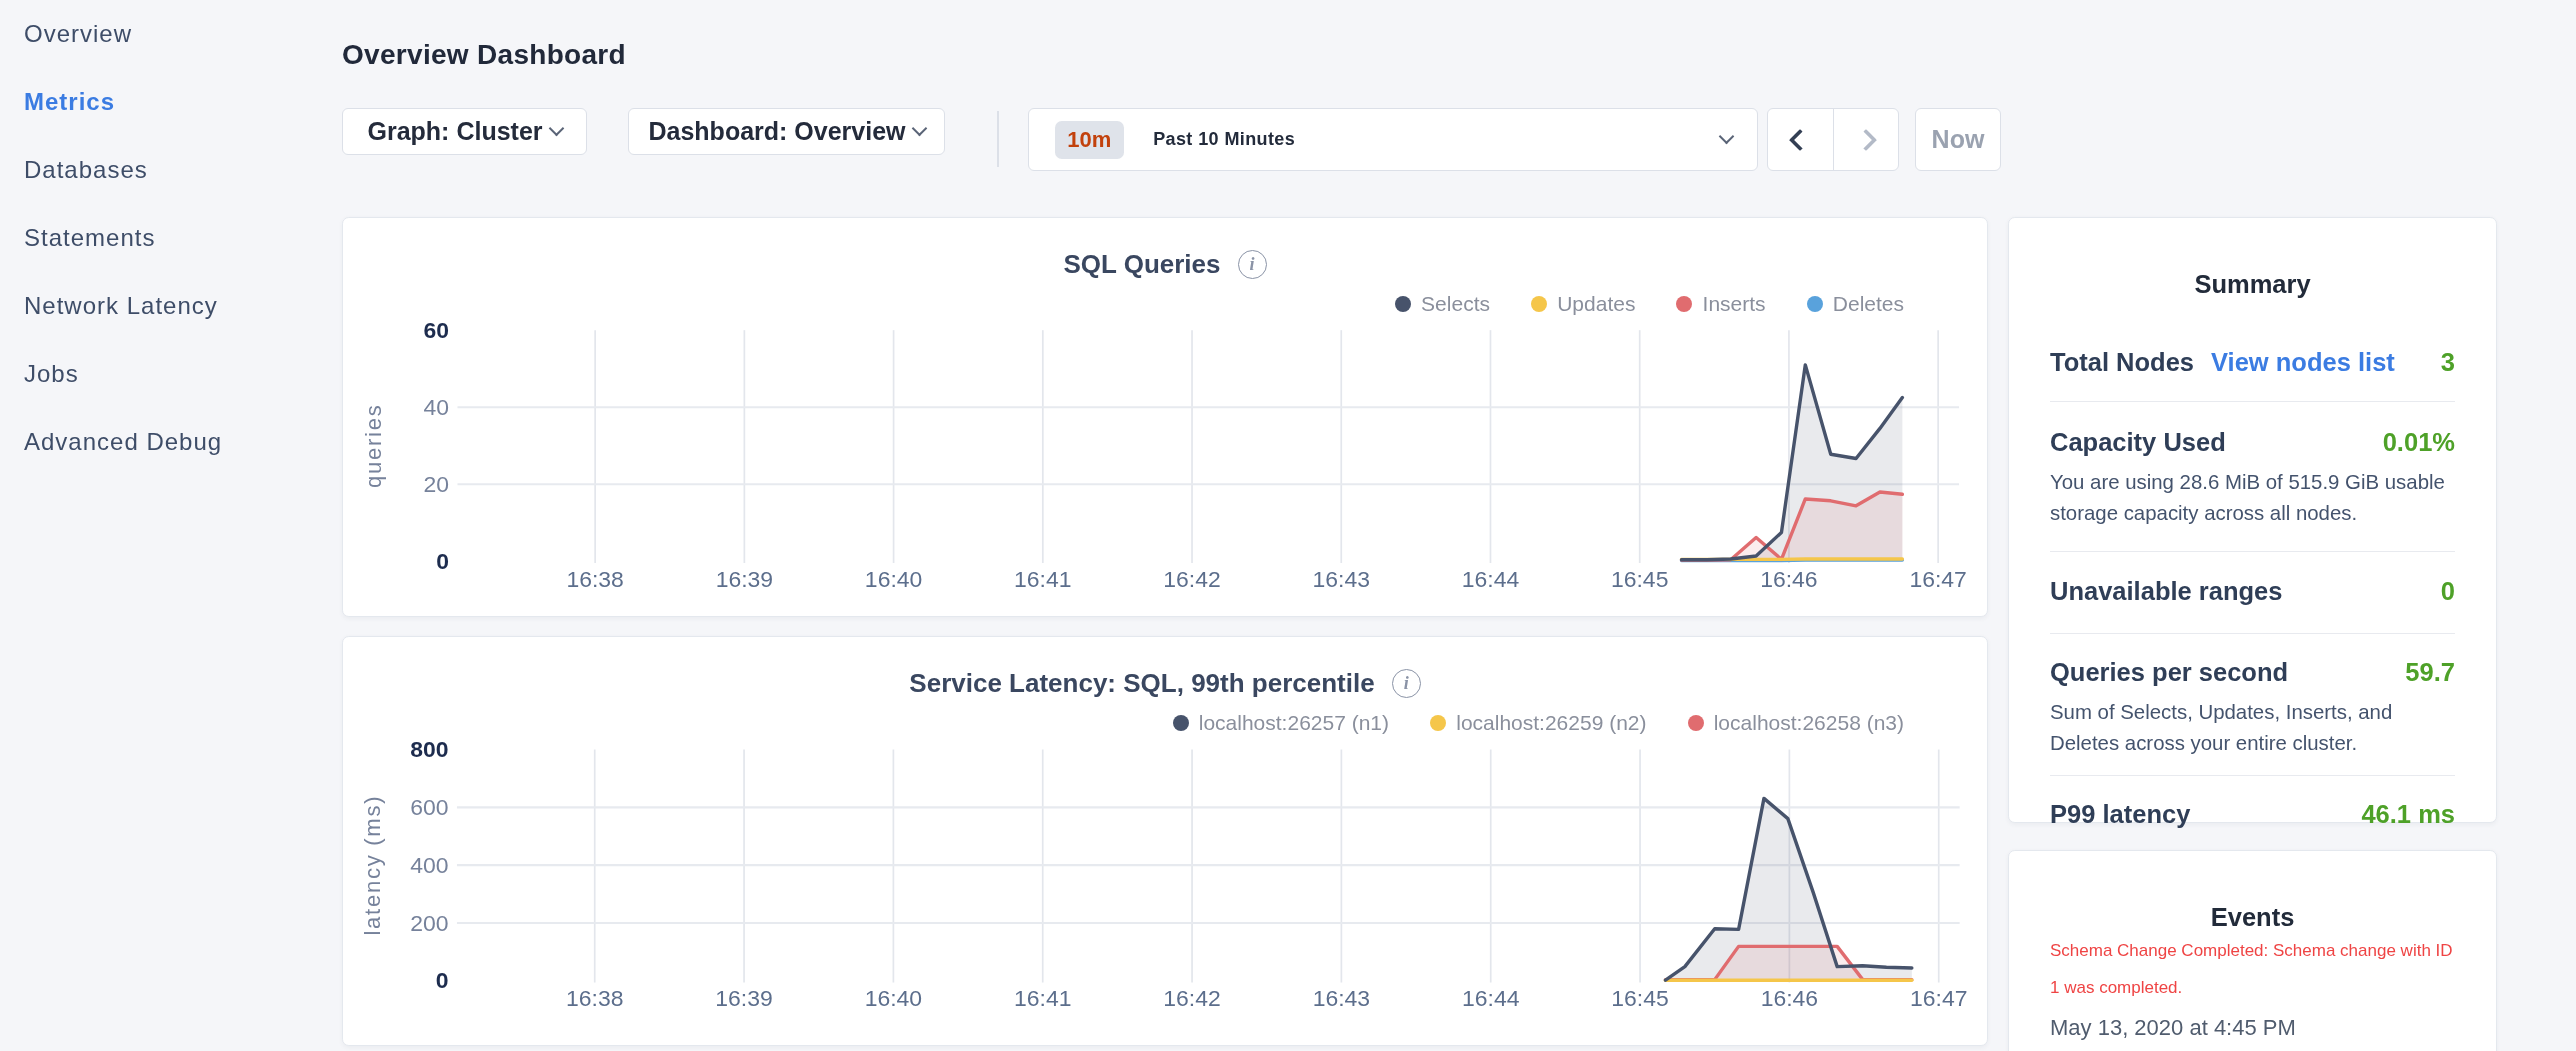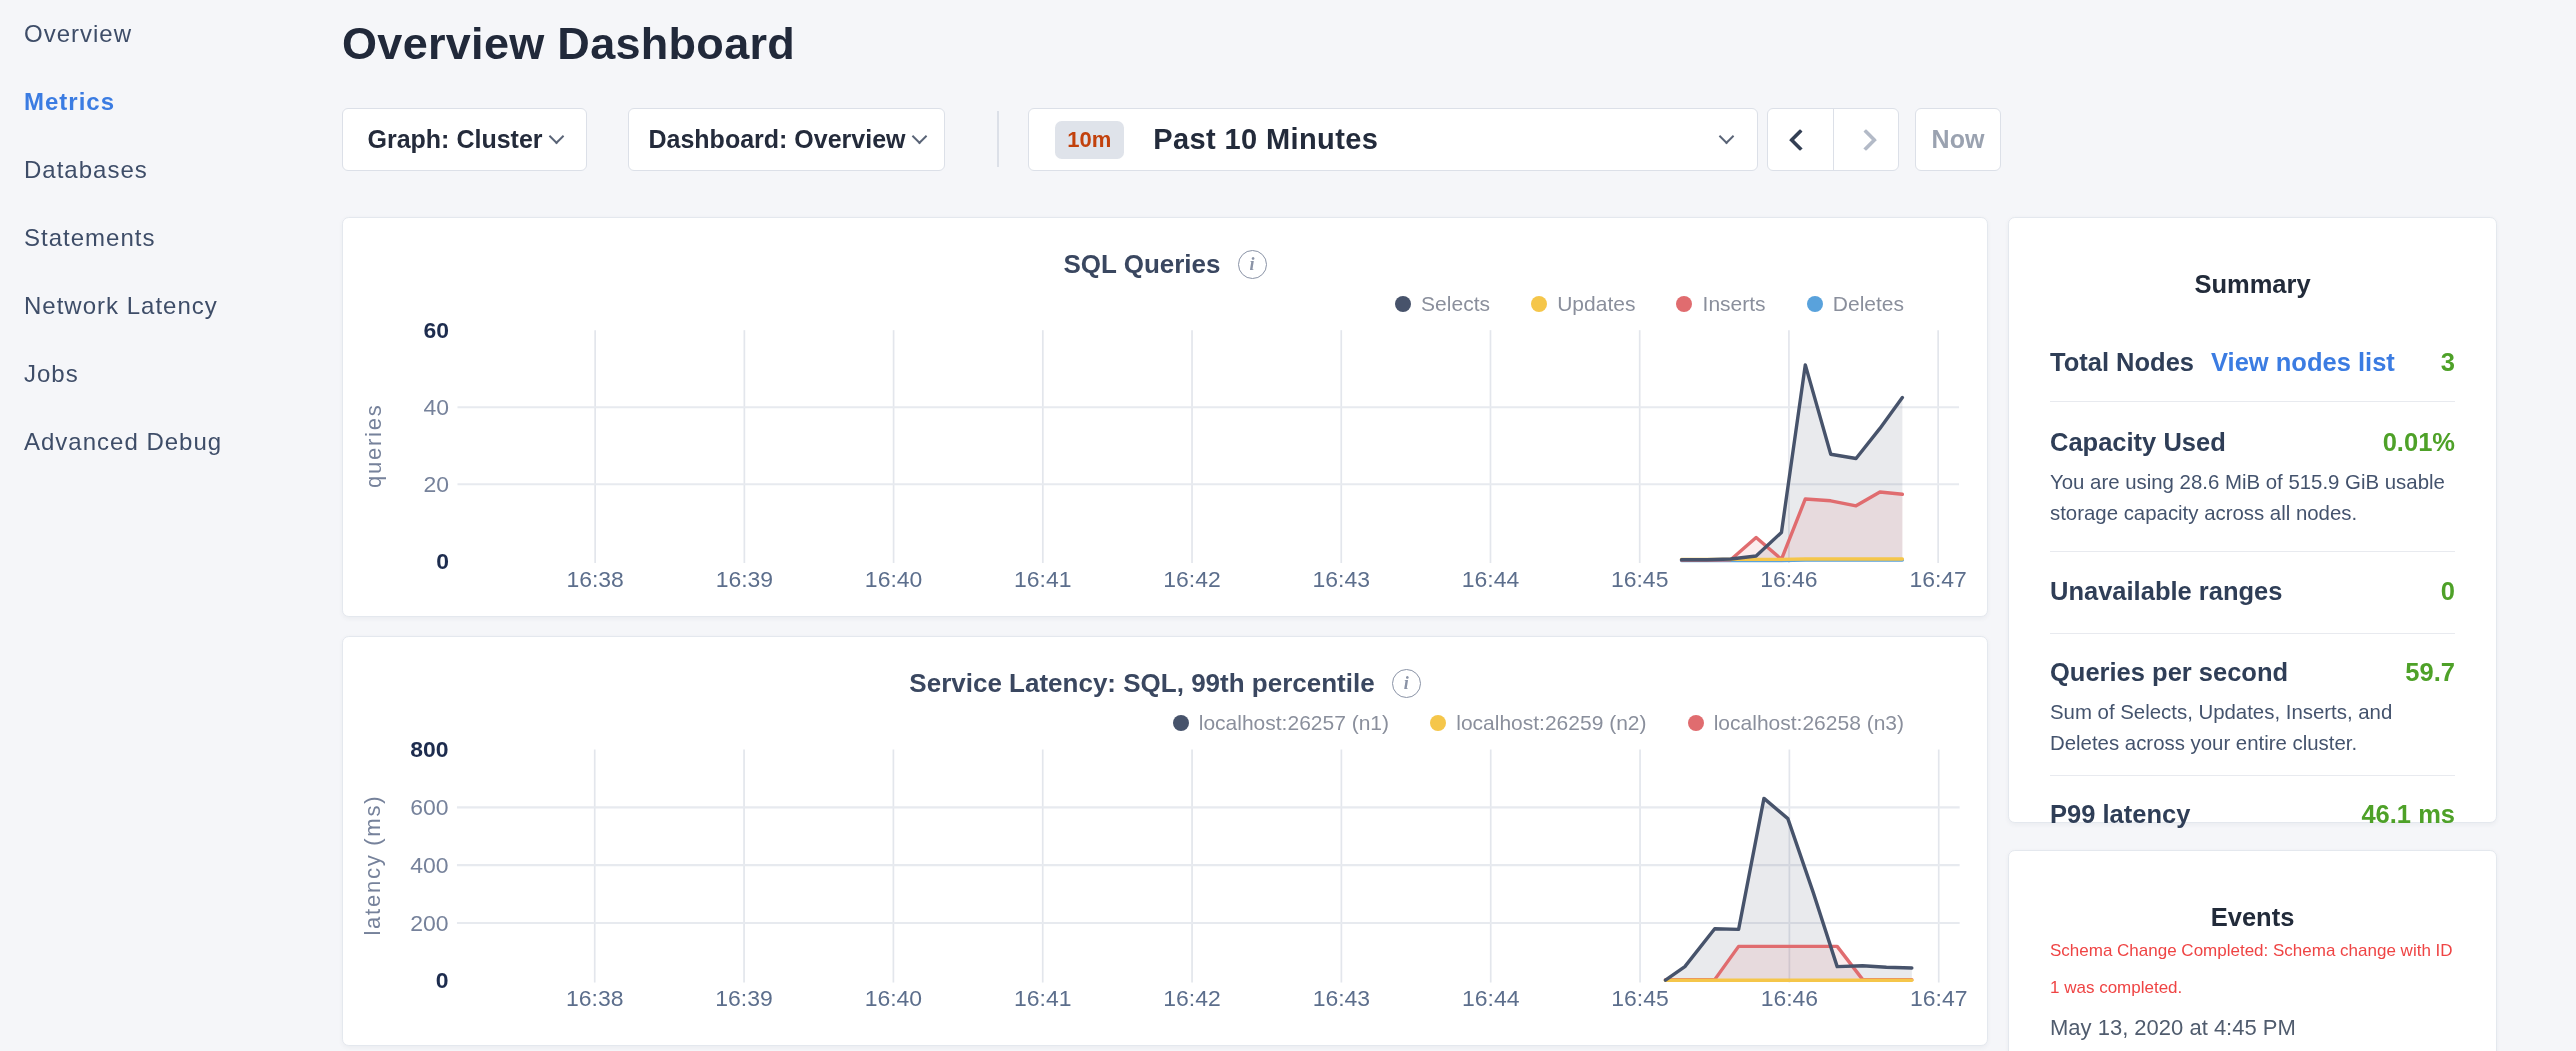--- a/index.html
+++ b/index.html
@@ -13,38 +13,38 @@
   
   .sidebar { position:absolute; left:0; top:0; width:342px; height:100%; }
   .nav { list-style:none; margin:0; padding:0; }
   .nav li {
     height:68px; line-height:68px; padding-left:24px;
     font-size:24px; letter-spacing:1px; color:#3E4D68; cursor:pointer;
   }
   .nav li.active { color:#3B7CE2; font-weight:700; }
 
   
-  .page-title { position:absolute; left:342px; top:18px; margin:0;
-    font-size:45px; font-weight:700; color:#21293A; letter-spacing:0.3px; }
+  .page-title { position:absolute; left:342px; top:39px; margin:0;
+    font-size:28px; font-weight:700; color:#21293A; letter-spacing:0.3px; }
 
   .btnish { background:#fff; border:1.7px solid #DCE0E8; border-radius:6px; }
-  .dd { position:absolute; top:108px; height:63px; display:flex; align-items:center;
+  .dd { position:absolute; top:108px; height:47px; display:flex; align-items:center;
     justify-content:center; gap:8px; font-size:25px; font-weight:700; color:#242B3B; cursor:pointer; }
   #graph-dd { left:342px; width:245px; }
   #dash-dd  { left:628px; width:317px; }
   .caret { width:11px; height:11px; border-left:2.6px solid #5A6477; border-bottom:2.6px solid #5A6477;
     transform:rotate(-45deg); margin-top:-6.8px; }
 
   .toolbar-divider { position:absolute; left:997px; top:111px; width:1.7px; height:56px; background:#DCE0E8; }
 
   .timebox { position:absolute; left:1028px; top:108px; width:730px; height:63px;
     display:flex; align-items:center; padding:0 25.5px; gap:29px; cursor:pointer; }
   .timebadge { background:#DFE3EA; border-radius:6.8px; padding:6px 12.8px;
     font-size:22px; font-weight:700; color:#c2410c; }
-  .timelabel { font-size:29px; font-weight:700; color:#232B3B; flex:1; letter-spacing:0.4px; }
+  .timelabel { font-size:18px; font-weight:700; color:#232B3B; flex:1; letter-spacing:0.4px; }
 
   .arrows { position:absolute; left:1767px; top:108px; width:132px; height:63px; display:flex; padding:0; }
   .arrow-btn { flex:1; display:flex; align-items:center; justify-content:center; cursor:pointer; }
   .arrow-btn.prev { border-right:1.7px solid #DCE0E8; }
   .chev { width:16px; height:16px; border-left:4.3px solid #333F54; border-bottom:4.3px solid #333F54; border-radius:1.7px; }
   .chev.left  { transform:rotate(45deg); }
   .chev.right { transform:rotate(-135deg); border-color:#B3BAC7; }
 
   .now-btn { position:absolute; left:1915px; top:108px; width:86px; height:63px;
     display:flex; align-items:center; justify-content:center;

